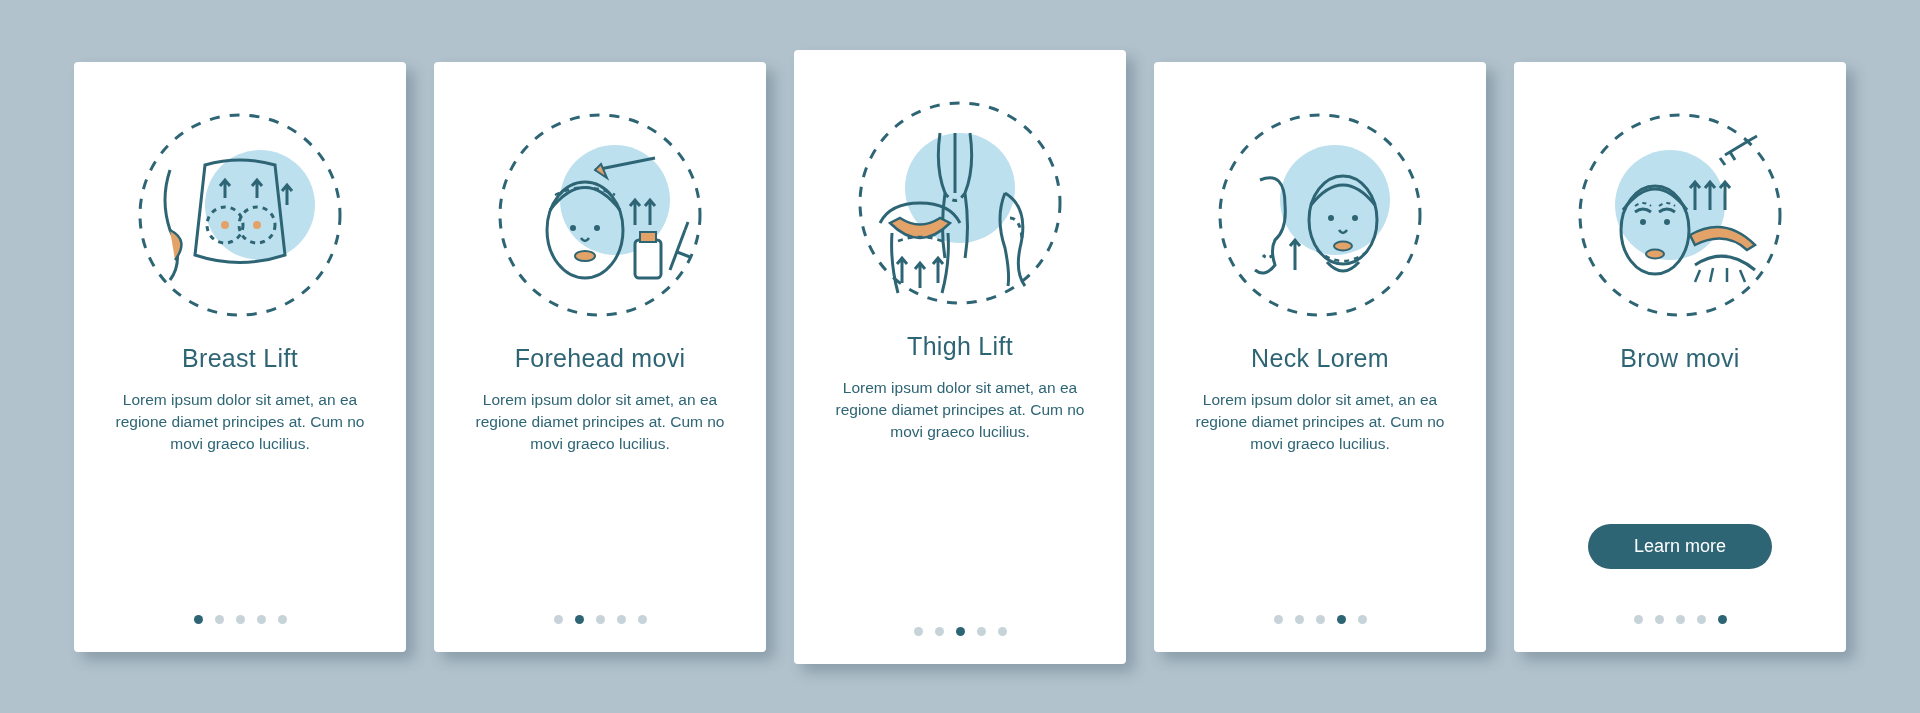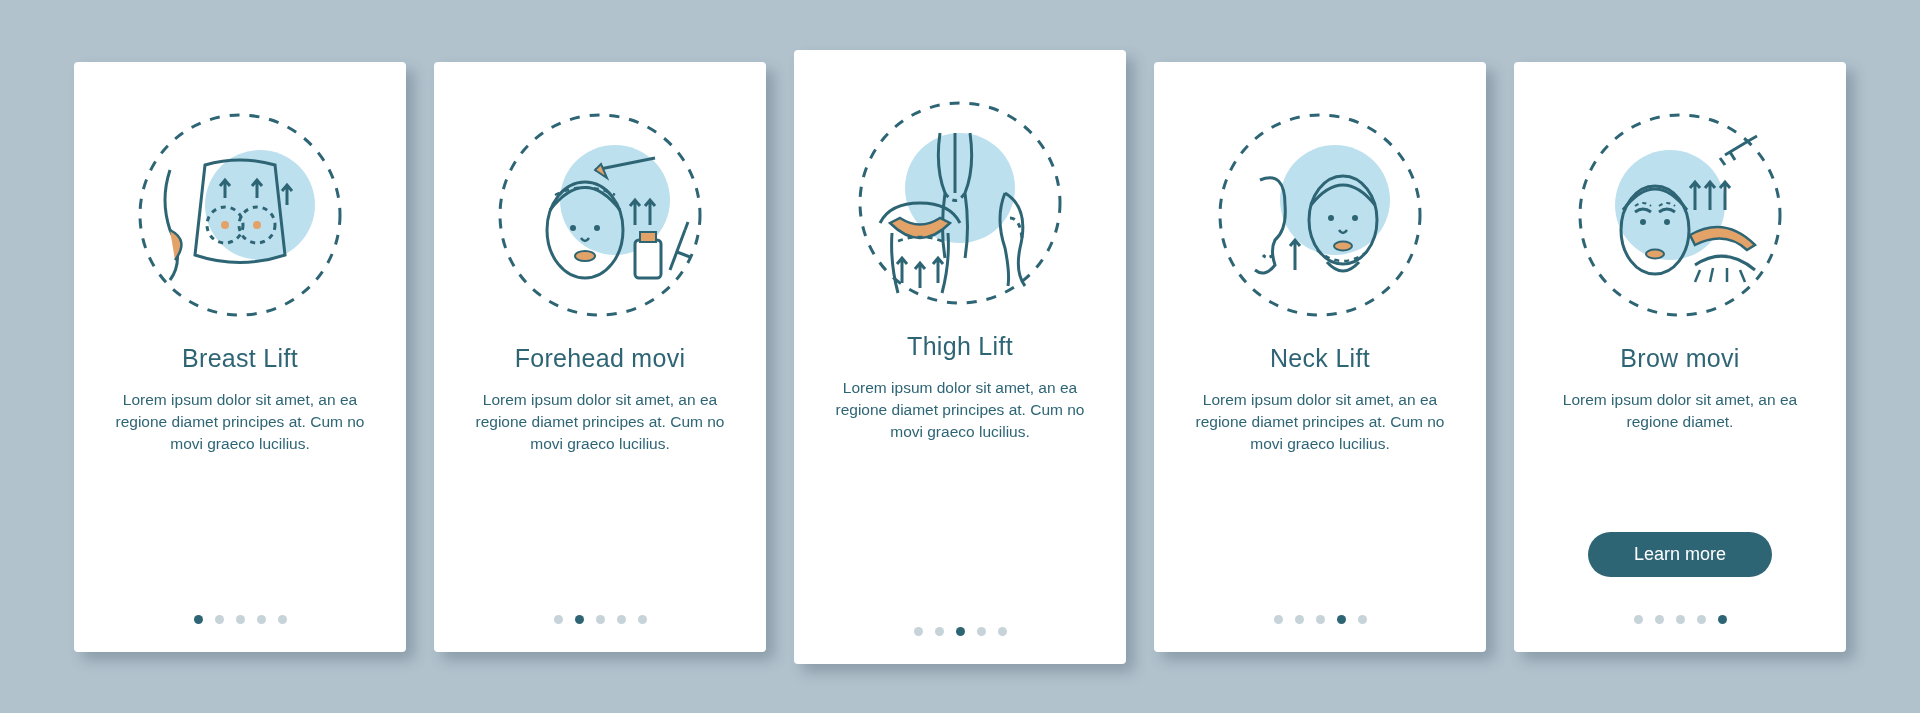--- a/index.html
+++ b/index.html
@@ -71,21 +71,21 @@
   }
   .dot.active { background: #2e6575; }
   .btn {
     background: #2e6575;
     color: #ffffff;
     border: none;
     border-radius: 999px;
     padding: 12px 46px;
     font-size: 18px;
     cursor: pointer;
-    margin-bottom: 18px;
+    margin-bottom: 26px;
     margin-top: 6px;
   }
 </style>
 </head>
 <body>
 
 <div class="row">
 
   <div class="card">
     <div class="illus">
@@ -230,21 +230,21 @@
         <g stroke="#2e6575" stroke-width="3" fill="none">
           <path d="M45 70 Q70 60 70 95 Q72 120 60 130 Q55 140 60 155 Q50 168 40 160"></path>
           <path d="M58 145 Q52 150 48 145" stroke-dasharray="4 4"></path>
         </g>
 
         <g stroke="#2e6575" stroke-width="3" fill="none">
           <path d="M80 160 V130 M75 136 L80 130 L85 136"></path>
         </g>
       </svg>
     </div>
-    <div class="title">Neck Lift</div>
+    <div class="title">Neck Lorem</div>
     <div class="desc">Lorem ipsum dolor sit amet, an ea regione diamet principes at. Cum no movi graeco lucilius.</div>
     <div class="spacer"></div>
     <div class="dots">
       <span class="dot"></span>
       <span class="dot"></span>
       <span class="dot"></span>
       <span class="dot active"></span>
       <span class="dot"></span>
     </div>
   </div>
@@ -280,21 +280,20 @@
         <path d="M120 155 Q150 135 180 160" fill="none" stroke="#2e6575" stroke-width="3"></path>
         <g stroke="#2e6575" stroke-width="2.5">
           <line x1="125" y1="160" x2="120" y2="172"></line>
             <line x1="138" y1="158" x2="135" y2="172"></line>
           <line x1="152" y1="158" x2="152" y2="172"></line>
             <line x1="165" y1="160" x2="170" y2="172"></line>
         </g>
       </svg>
     </div>
     <div class="title">Brow movi</div>
-    <div class="desc">Lorem ipsum dolor sit amet, an ea regione diamet.</div>
     <div class="spacer"></div>
     <button class="btn">Learn more</button>
     <div class="dots">
       <span class="dot"></span>
       <span class="dot"></span>
       <span class="dot"></span>
       <span class="dot"></span>
       <span class="dot active"></span>
     </div>
   </div>

